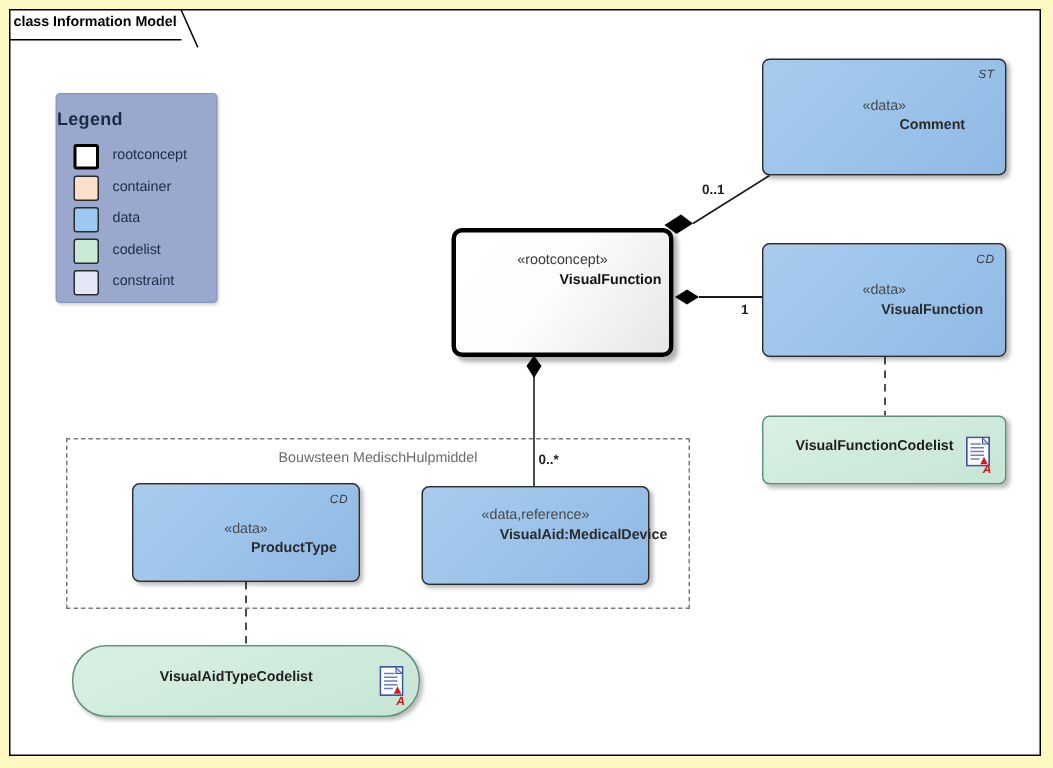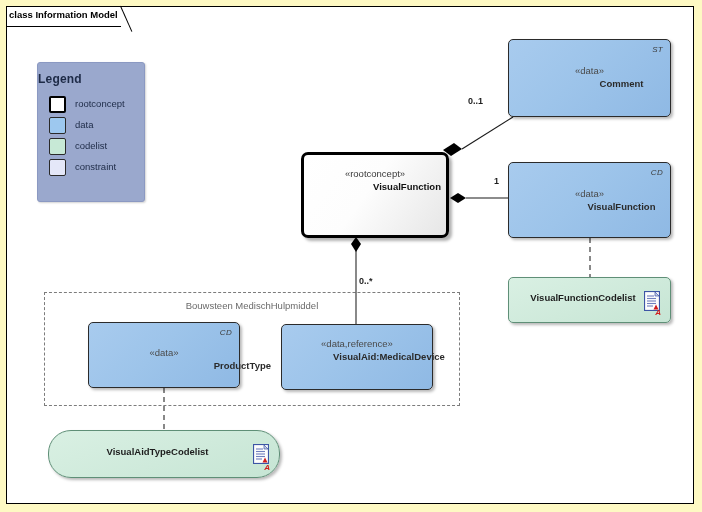--- a/index.html
+++ b/index.html
@@ -98,21 +98,21 @@
     border:1px dashed #7c7c7c;box-sizing:border-box;background:transparent;
   }
   .group-label{
     position:absolute;left:0;top:7px;width:100%;text-align:center;
     font-size:9.5px;color:#6a6a6a;white-space:nowrap;
   }
 
   
   svg.links{position:absolute;left:0;top:0;width:702px;height:512px;overflow:visible;}
   .mult{
-    position:absolute;font-size:9px;font-weight:bold;color:#1d1d1d;white-space:nowrap;
+    position:absolute;font-size:9px;font-weight:bold;color:#1d1d1d;white-space:nowrap;margin-top:25px;
   }
 </style>
 </head>
 <body>
 
 <div id="canvas">
 
   <div class="frame"></div>
   <div class="tab-line-h"></div>
   <div class="tab-line-d"></div>
@@ -120,20 +120,24 @@
 
   <div class="legend">
     <div class="legend-title">Legend</div>
     <div class="legend-rows">
 
       <div class="legend-row">
         <div class="swatch thick" style="background:#ffffff"></div>
         <div class="legend-label">rootconcept</div>
       </div>
 
+      <div class="legend-row">
+        <div class="swatch" style="background:#fbe0c9"></div>
+        <div class="legend-label">container</div>
+      </div>
 
       <div class="legend-row">
         <div class="swatch" style="background:#9dc8ef"></div>
         <div class="legend-label">data</div>
       </div>
 
       <div class="legend-row">
         <div class="swatch" style="background:#c7e9d6"></div>
         <div class="legend-label">codelist</div>
       </div>
@@ -200,21 +204,21 @@
         <line x1="3" y1="15" x2="9" y2="15"></line>
       </g>
       <path d="M9.5 18.5 L12 13.5 L14.5 18.5 Z" fill="#d01b1b"></path>
     </svg>
     <div class="a-mark">A</div>
   </div>
 
   <div class="node data" style="left:88px;top:322px;width:152px;height:66px;">
     <div class="corner-tag">CD</div>
     <div class="node-stereo" style="top:24px;">«data»</div>
-    <div class="node-name" style="top:37px;text-align:right;">ProductType</div>
+    <div class="node-name" style="top:37px;">ProductType</div>
   </div>
 
   <div class="node data" style="left:281px;top:324px;width:152px;height:66px;">
     <div class="node-stereo" style="top:13px;">«data,reference»</div>
     <div class="node-name" style="top:26px;">VisualAid:MedicalDevice</div>
   </div>
 
   <div class="node codelist" style="left:48px;top:430px;width:232px;height:48px;border-radius:23px;">
     <div class="cl-name" style="top:15px;">VisualAidTypeCodelist</div>
     <svg class="doc-icon" viewBox="0 0 16 20">

